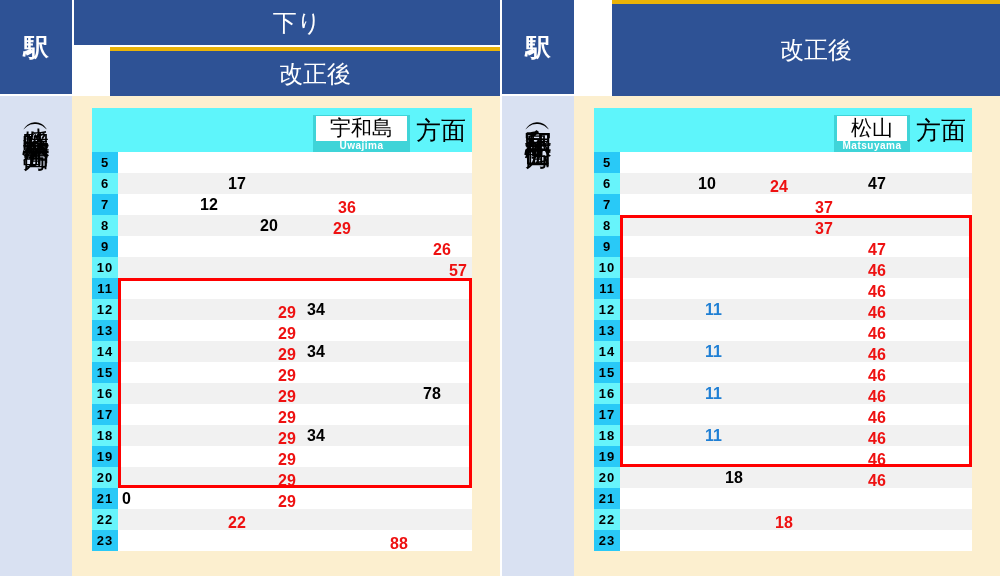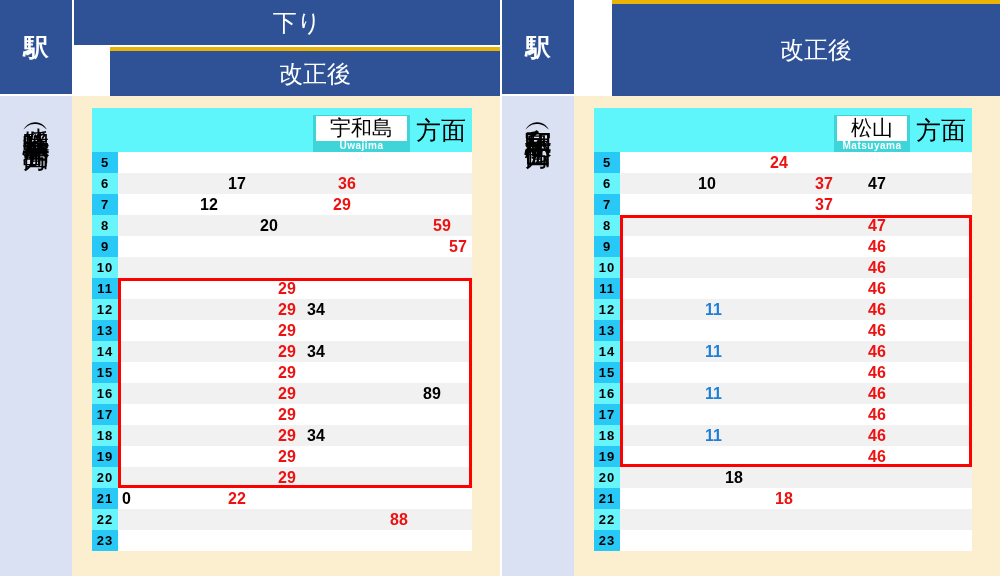--- a/index.html
+++ b/index.html
@@ -191,21 +191,21 @@
   }
   .min {
     position: absolute;
     top: 50%;
     transform: translateY(-50%);
     font-size: 16px;
     font-weight: bold;
     white-space: nowrap;
   }
   .c-black { color: #000000; }
-  .c-red   { color: #ee1111; }
+  .c-red   { color: #ee1111; margin-top: 24px; }
   .c-blue  { color: #1f7fd4; }
 
   
   .redbox {
     position: absolute;
     border: 3px solid #ff0000;
     box-sizing: border-box;
     pointer-events: none;
     z-index: 5;
   }
@@ -252,21 +252,21 @@
                 <div class="hourcell shadeA">7</div>
                 <div class="mincell">
                   <span class="min c-black" style="left: 82px;">12</span>
                   <span class="min c-red" style="left: 215px;">29</span>
                 </div>
               </div>
               <div class="row even">
                 <div class="hourcell shadeB">8</div>
                 <div class="mincell">
                   <span class="min c-black" style="left: 142px;">20</span>
-                  <span class="min c-red" style="left: 315px;">59</span>
+                  <span class="min c-red" style="left: 315px;">26</span>
                 </div>
               </div>
               <div class="row odd">
                 <div class="hourcell shadeA">9</div>
                 <div class="mincell">
                   <span class="min c-red" style="left: 331px;">57</span>
                 </div>
               </div>
               <div class="row even">
                 <div class="hourcell shadeB">10</div>
@@ -301,21 +301,21 @@
               <div class="row odd">
                 <div class="hourcell shadeA">15</div>
                 <div class="mincell">
                   <span class="min c-red" style="left: 160px;">29</span>
                 </div>
               </div>
               <div class="row even">
                 <div class="hourcell shadeB">16</div>
                 <div class="mincell">
                   <span class="min c-red" style="left: 160px;">29</span>
-                  <span class="min c-black" style="left: 305px;">89</span>
+                  <span class="min c-black" style="left: 305px;">78</span>
                 </div>
               </div>
               <div class="row odd">
                 <div class="hourcell shadeA">17</div>
                 <div class="mincell">
                   <span class="min c-red" style="left: 160px;">29</span>
                 </div>
               </div>
               <div class="row even">
                 <div class="hourcell shadeB">18</div>

